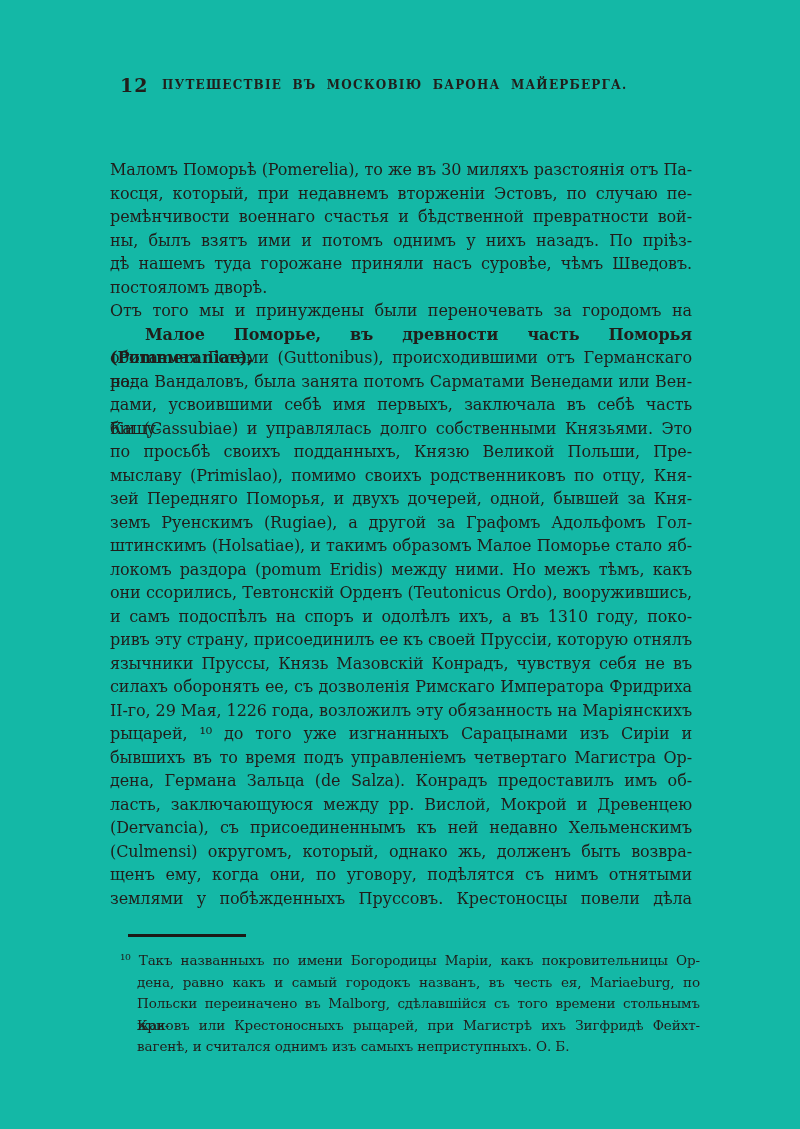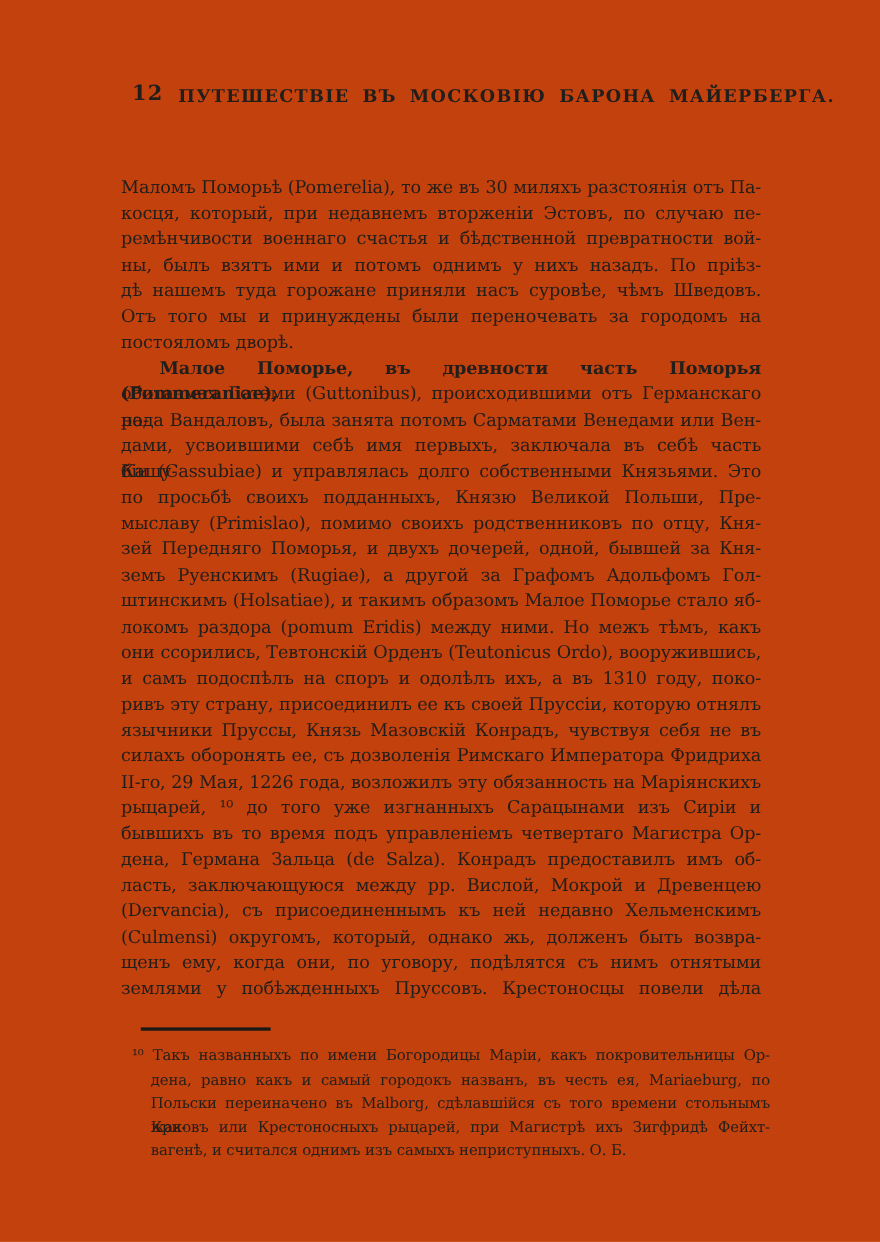--- a/index.html
+++ b/index.html
@@ -4,35 +4,35 @@
 <style>
   html, body {
     margin: 0;
     padding: 0;
     background: #ffffff;
   }
   .page {
     position: relative;
     width: 800px;
     height: 1129px;
-    background: #c2410c;
+    background: #14b8a6;
     font-family: "DejaVu Serif", "Liberation Serif", serif;
     color: #211e1b;
     overflow: hidden;
   }
   
   .header { position: absolute; top: 74px; left: 0; width: 800px; height: 22px; }
   .page-number {
     position: absolute; left: 120px; top: 0;
     font-size: 19px; font-weight: bold; letter-spacing: 1px;
   }
   .running-title {
     position: absolute; left: 162px; top: 4px; width: 582px;
     white-space: nowrap;
-    font-size: 16px; font-weight: bold;
+    font-size: 12px; font-weight: bold;
     letter-spacing: 1.2px; word-spacing: 5px;
   }
   
   .main-text {
     position: absolute; top: 112px; left: 110px; width: 582px;
     font-size: 16px; line-height: 23.5px; letter-spacing: -0.1px; margin-top: 46px;
   }
   .line {
     text-align: justify;
     text-align-last: justify;
@@ -67,22 +67,22 @@
     <div class="running-title">ПУТЕШЕСТВІЕ ВЪ МОСКОВІЮ БАРОНА МАЙЕРБЕРГА.</div>
   </div>
 
   <div class="main-text">
     <div>
       <div class="line">Маломъ Поморьѣ (Pomerelia), то же въ 30 миляхъ разстоянія отъ Па-</div>
       <div class="line">косця, который, при недавнемъ вторженіи Эстовъ, по случаю пе-</div>
       <div class="line">ремѣнчивости военнаго счастья и бѣдственной превратности вой-</div>
       <div class="line">ны, былъ взятъ ими и потомъ однимъ у нихъ назадъ. По пріѣз-</div>
       <div class="line">дѣ нашемъ туда горожане приняли насъ суровѣе, чѣмъ Шведовъ.</div>
+      <div class="line flush-last">постояломъ дворѣ.</div>
       <div class="line">Отъ того мы и принуждены были переночевать за городомъ на</div>
-      <div class="line flush-last">постояломъ дворѣ.</div>
     </div>
     <div>
       <div class="line indent">Малое Поморье, въ древности часть Поморья (Pommeraniae),</div>
       <div class="line">обитаемая Готами (Guttonibus), происходившими отъ Германскаго на-</div>
       <div class="line">рода Вандаловъ, была занята потомъ Сарматами Венедами или Вен-</div>
       <div class="line">дами, усвоившими себѣ имя первыхъ, заключала въ себѣ часть Кашу-</div>
       <div class="line">біи (Cassubiae) и управлялась долго собственными Князьями. Это</div>
       <div class="line">по просьбѣ своихъ подданныхъ, Князю Великой Польши, Пре-</div>
       <div class="line">мыславу (Primislao), помимо своихъ родственниковъ по отцу, Кня-</div>
       <div class="line">зей Передняго Поморья, и двухъ дочерей, одной, бывшей за Кня-</div>

